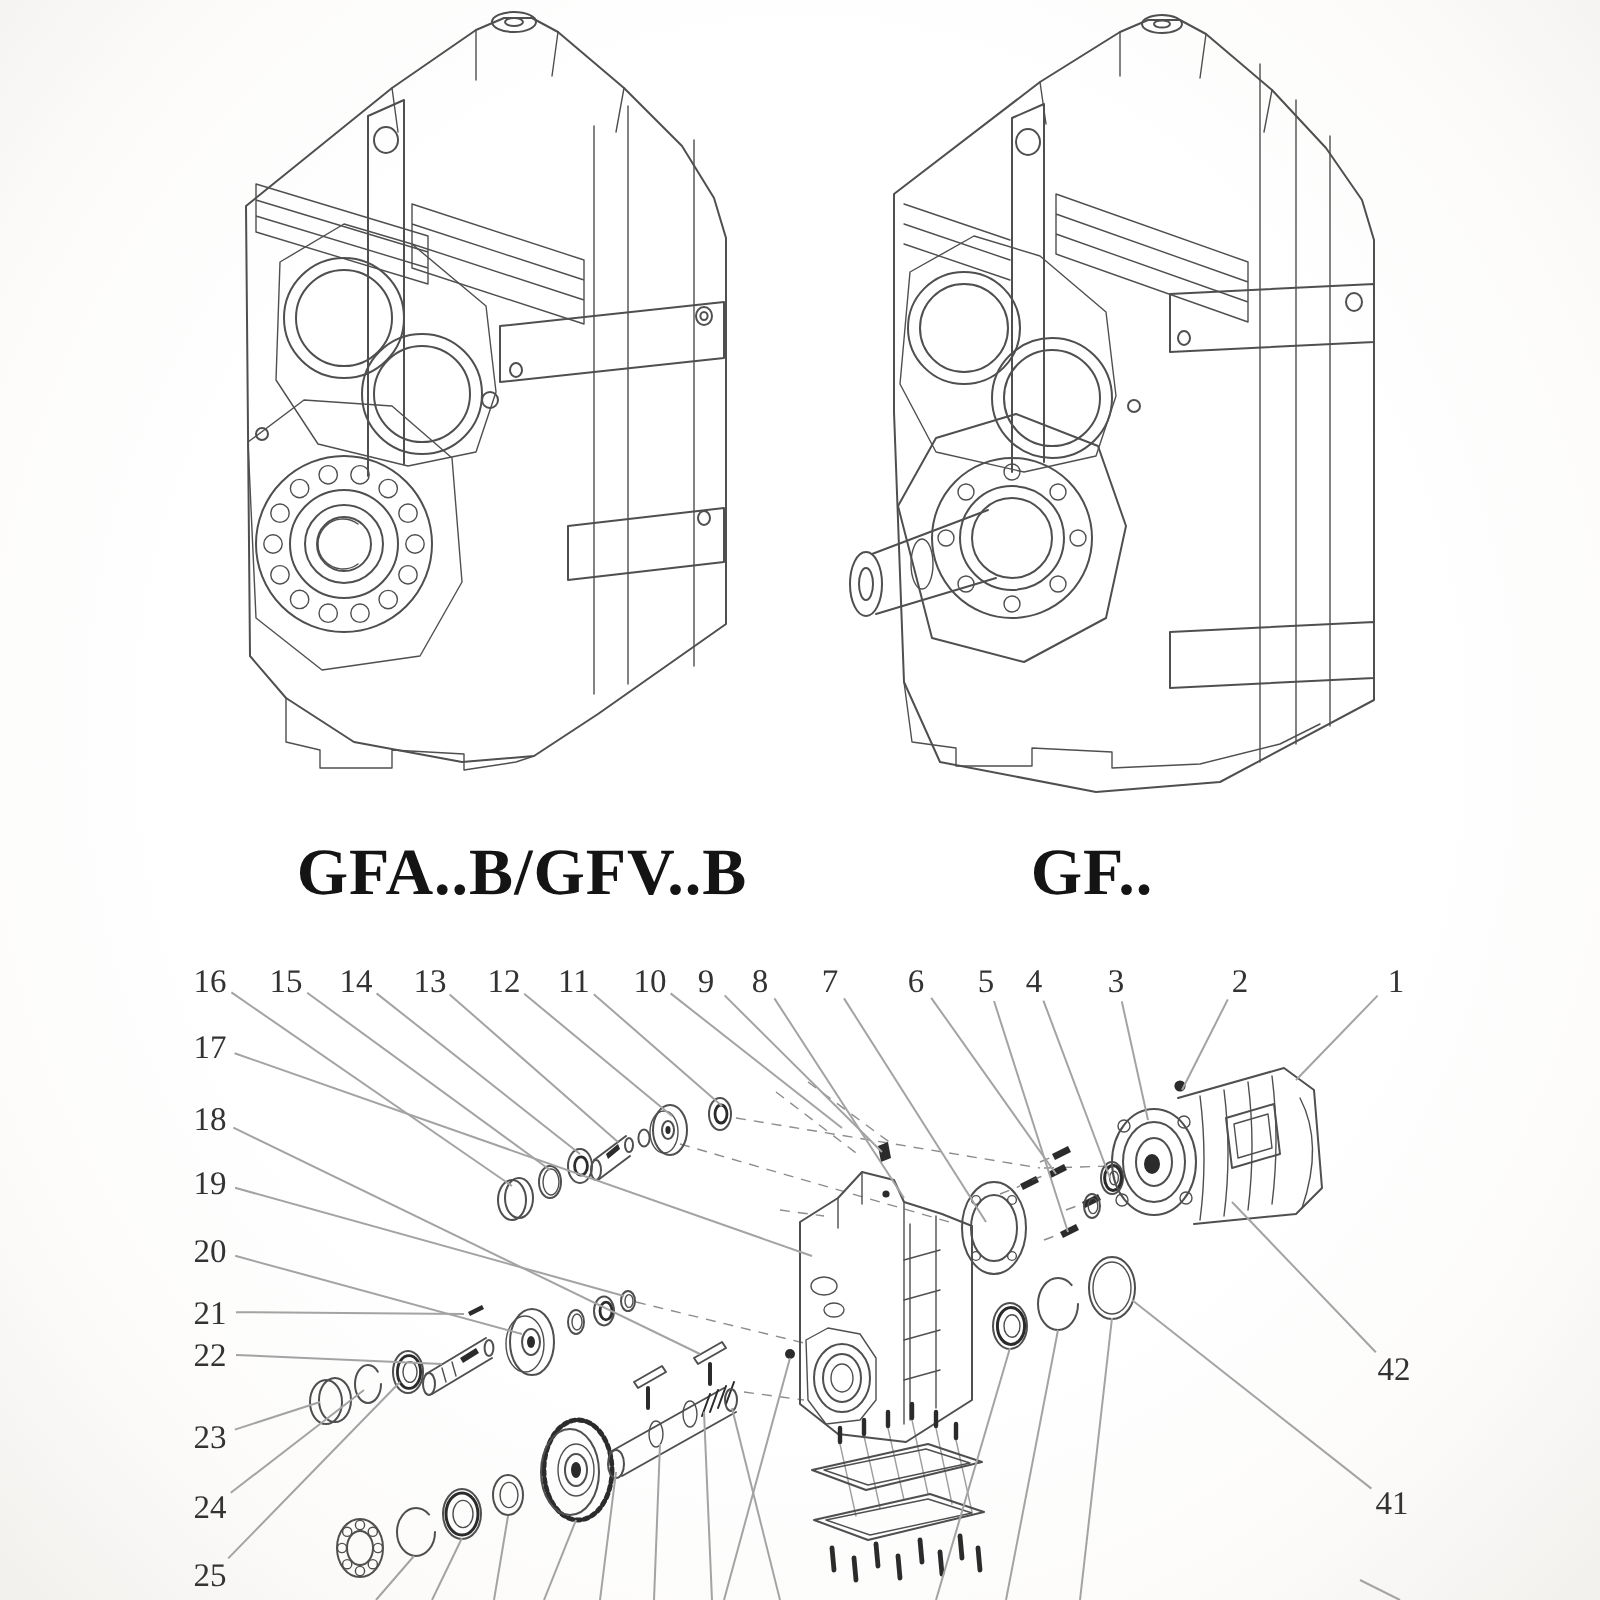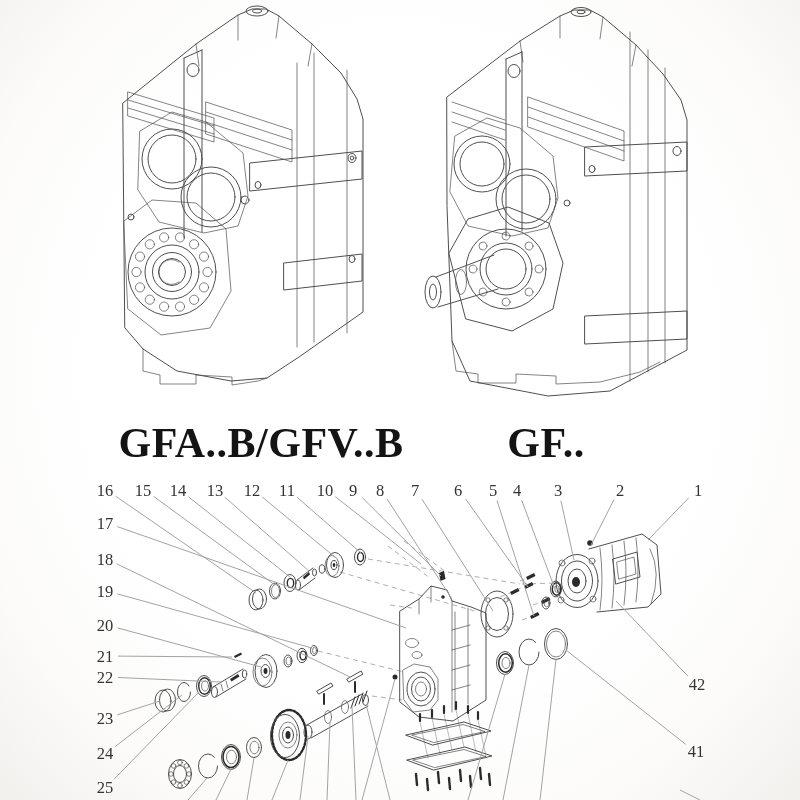--- a/index.html
+++ b/index.html
@@ -10,21 +10,21 @@
   }
   svg{position:absolute;left:0;top:0;}
   .part{stroke:var(--line,#4f4f4f);fill:none;stroke-width:1;stroke-linejoin:round;stroke-linecap:round;}
   .thin{stroke-width:.7;}
   .dark{fill:var(--dark,#2b2b2b);stroke:none;}
   .darkline{stroke:var(--dark,#2b2b2b);fill:none;stroke-linecap:round;}
   .leader{stroke:var(--leader,#a3a3a3);stroke-width:1;fill:none;}
   .dashline{stroke:var(--line,#4f4f4f);stroke-width:.7;fill:none;stroke-dasharray:5 4;opacity:.65;}
   .callout-num{font:16.5px "Liberation Serif",serif;fill:var(--text,#333333);text-anchor:middle;}
   .model-label{
-    position:absolute;font-weight:bold;font-size:42px;color:#141414;
+    position:absolute;font-weight:bold;font-size:33px;color:#141414;
     letter-spacing:.5px;text-align:center;
   }
   .model-label.left{left:118px;top:419px;width:286px;}
   .model-label.right{left:466px;top:419px;width:160px;}
 </style>
 </head>
 <body>
 
 <div class="page">
 

